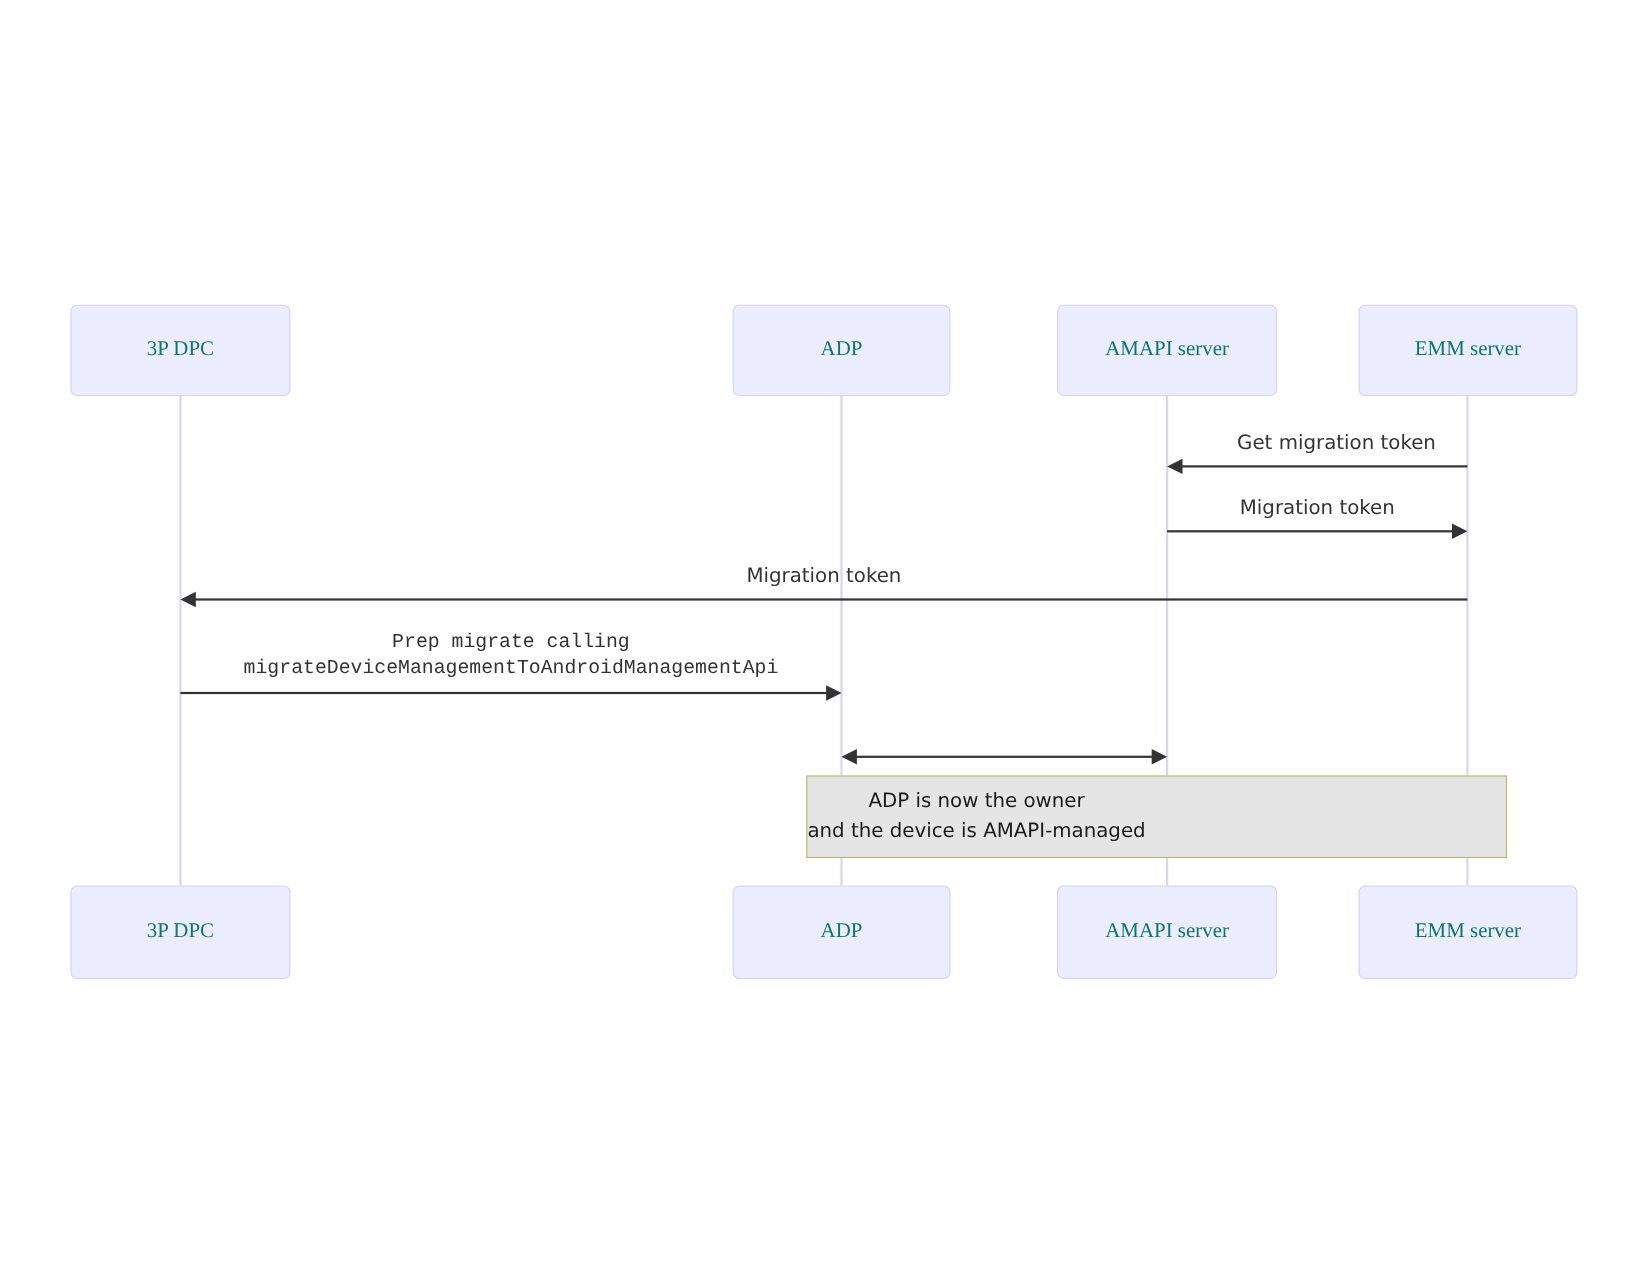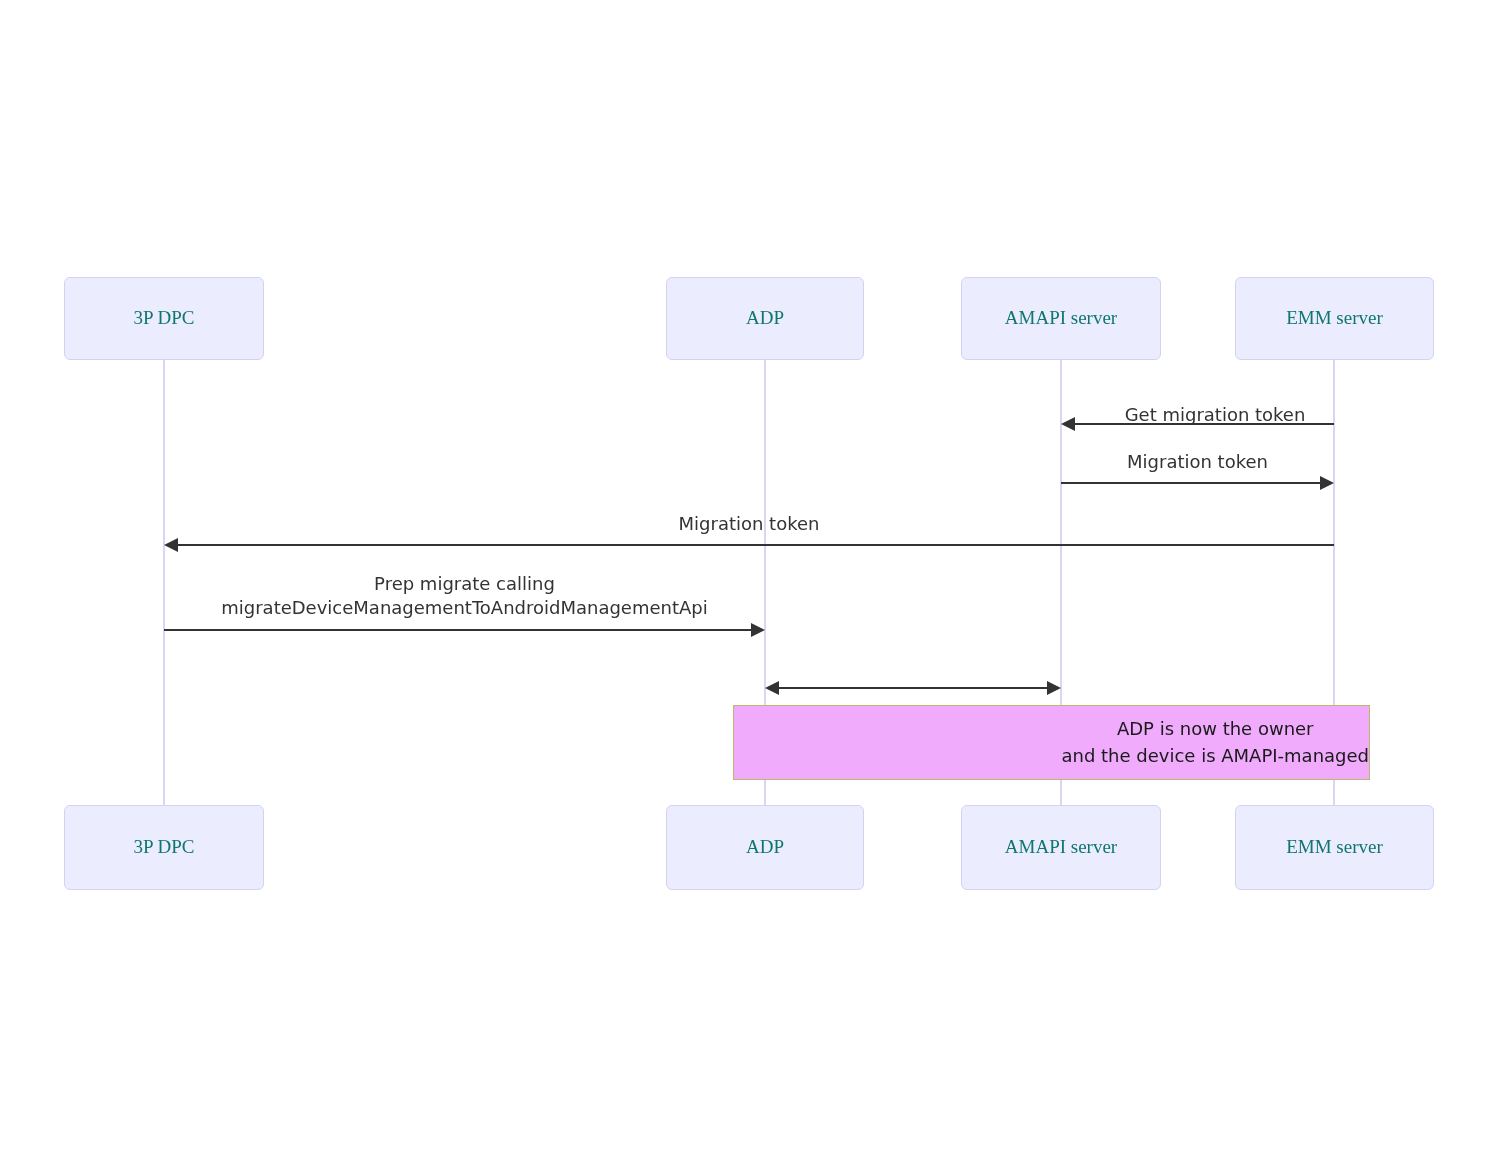--- a/index.html
+++ b/index.html
@@ -62,26 +62,26 @@
   .msg-label {
     position: absolute;
     font-size: 18px;
     color: #333333;
     text-align: center;
     line-height: 1.35;
     white-space: pre;
   }
   .note-box {
     position: absolute;
-    background: #f0abfc;
+    background: #e5e5e5;
     border: 1px solid #BDB76B;
     box-sizing: border-box;
     display: flex;
     align-items: center;
-    justify-content: flex-end;
+    justify-content: flex-start;
   }
   .note-text {
     font-size: 18px;
     color: #1a1a1a;
     text-align: center;
     line-height: 1.45;
     white-space: pre-line;
   }
 </style>
 </head>
@@ -111,30 +111,30 @@
       <div class="actor-label">AMAPI server</div>
     </div>
     <div class="actor-box" style="left: 1235px; top: 277px; width: 199px; height: 83px;">
       <div class="actor-label">EMM server</div>
     </div>
     <div class="actor-box" style="left: 1235px; top: 805px; width: 199px; height: 85px;">
       <div class="actor-label">EMM server</div>
     </div>
     <div class="msg-line" style="left: 1072px; width: 262px; top: 423px;"></div>
     <div class="arrowhead left" style="top: 417px; left: 1061px;"></div>
-    <div class="msg-label" style="left: 1061px; width: 308px; top: 403px;">Get migration token</div>
+    <div class="msg-label" style="left: 1061px; width: 308px; top: 391px;">Get migration token</div>
     <div class="msg-line" style="left: 1061px; width: 262px; top: 482px;"></div>
     <div class="arrowhead right" style="top: 476px; left: 1320px;"></div>
     <div class="msg-label" style="left: 1061px; width: 273px; top: 450px;">Migration token</div>
     <div class="msg-line" style="left: 175px; width: 1159px; top: 544px;"></div>
     <div class="arrowhead left" style="top: 538px; left: 164px;"></div>
     <div class="msg-label" style="left: 164px; width: 1170px; top: 512px;">Migration token</div>
     <div class="msg-line" style="left: 164px; width: 590px; top: 629px;"></div>
     <div class="arrowhead right" style="top: 623px; left: 751px;"></div>
-    <div class="msg-label" style="left: 164px; width: 601px; top: 572px;">Prep migrate calling
+    <div class="msg-label" style="left: 164px; width: 601px; top: 572px; font-family: Liberation Mono, monospace;">Prep migrate calling
 migrateDeviceManagementToAndroidManagementApi</div>
     <div class="msg-line" style="left: 777px; width: 272px; top: 687px;"></div>
     <div class="arrowhead left" style="top: 681px; left: 765px;"></div>
     <div class="arrowhead right" style="top: 681px; left: 1047px;"></div>
     <div class="note-box" style="left: 733px; top: 705px; width: 637px; height: 75px;">
       <div class="note-text">ADP is now the owner
 and the device is AMAPI-managed</div>
     </div>
   </div>
 

